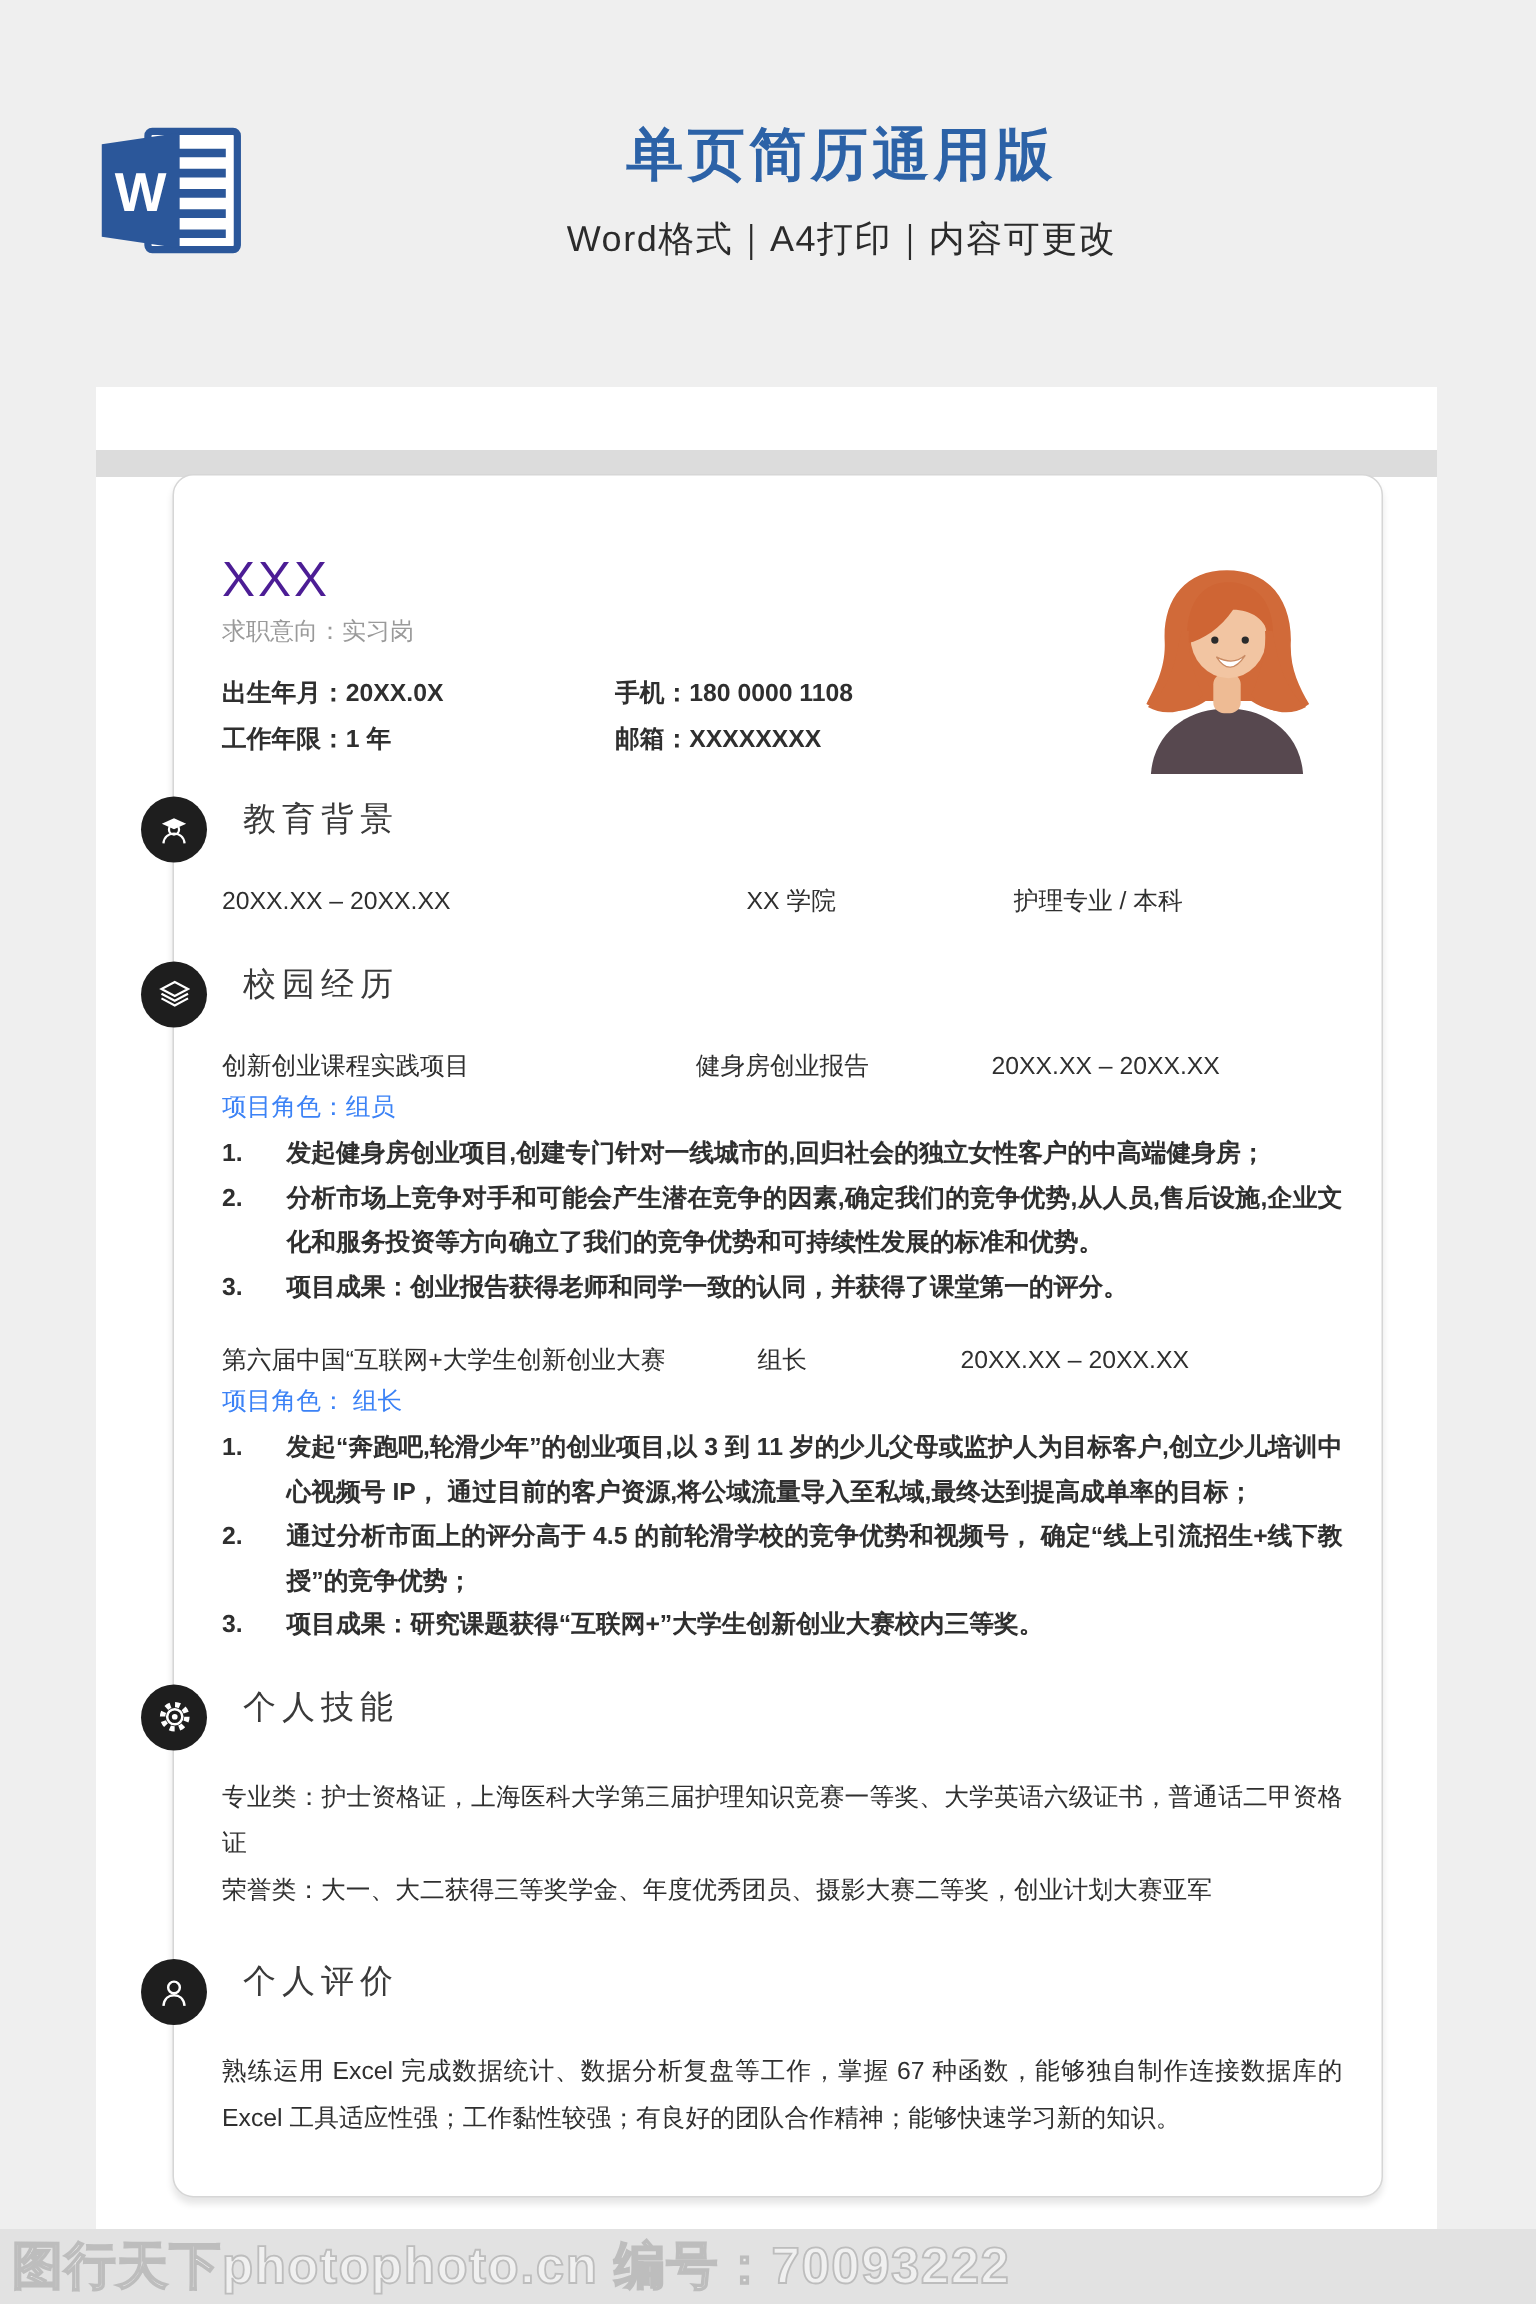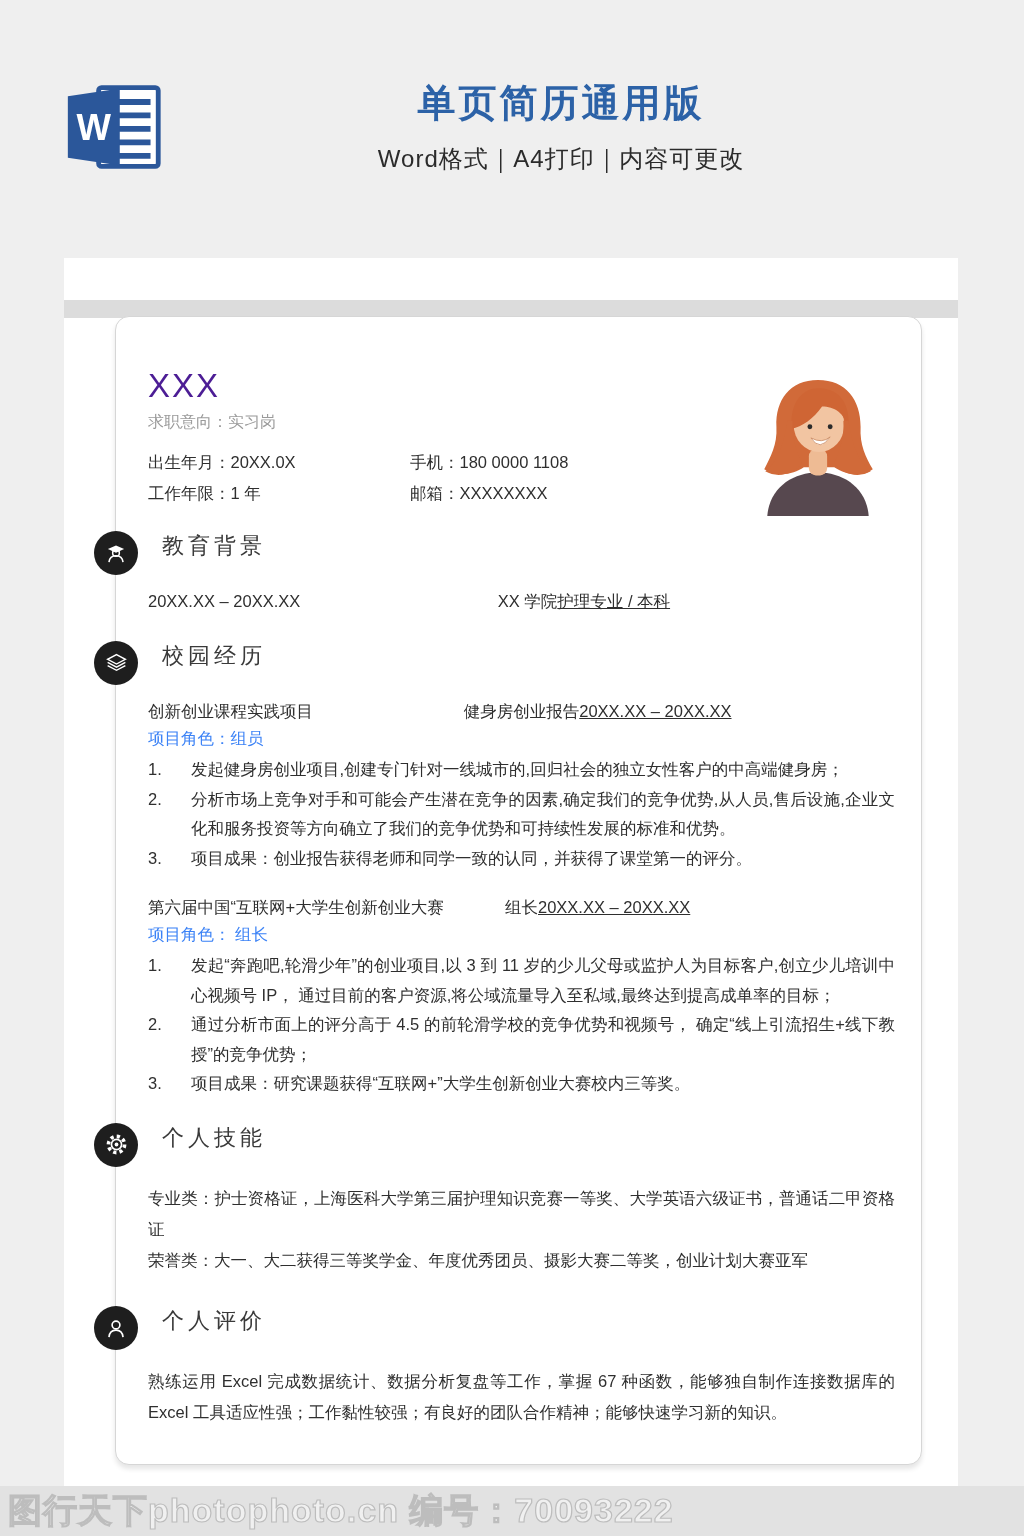--- a/index.html
+++ b/index.html
@@ -68,21 +68,21 @@
   }
 
   
   .name { font-size: 33px; font-weight: 500; color: #4c1d95; letter-spacing: 2px; line-height: 40px; }
   .intention { margin-top: 4px; font-size: 16px; color: #9a9a9a; line-height: 24px; }
   .info-grid {
     margin-top: 16px;
     display: grid; grid-template-columns: 262px 1fr; row-gap: 7px;
     font-size: 16.5px; color: #2f2f2f;
   }
-  .info-item { line-height: 24px; font-weight: 400; }
+  .info-item { line-height: 24px; font-weight: 700; }
   .avatar { position: absolute; top: 57px; right: 42px; width: 122px; height: 142px; }
 
   
   .section-header { position: relative; display: flex; height: 44px; }
   .icon-circle {
     position: absolute; left: -54px; top: 0;
     width: 44px; height: 44px; border-radius: 50%;
     background: #1e1e1e;
     display: flex; align-items: center; justify-content: center;
   }
@@ -93,27 +93,27 @@
   .sec-edu { margin-top: 26px; }
   .sec-campus { margin-top: 28px; }
   .sec-skills { margin-top: 24px; }
   .sec-eval { margin-top: 30px; }
 
   .tri-row {
     display: grid; grid-template-columns: 1fr auto 1fr; align-items: baseline;
     line-height: 24px; color: #2f2f2f;
   }
   .tri-row .mid { text-align: center; }
-  .tri-row .right { text-align: left; text-decoration: underline; }
+  .tri-row .right { text-align: center; }
   .edu-row { margin-top: 14px; padding-right: 2px; }
   .proj-head { margin-top: 14px; padding-right: 14px; }
   .proj-head2 { margin-top: 22px; padding-right: 14px; }
   .role-line { margin-top: 2px; line-height: 26px; color: #3b82f6; }
 
-  ol.num-list { margin-top: 4px; list-style: none; counter-reset: item; padding-right: 14px; }
+  ol.num-list { margin-top: 4px; list-style: none; counter-reset: item; padding-right: 14px; font-weight: bold; }
   ol.num-list li {
     position: relative; padding-left: 43px; line-height: 29.5px;
     color: #2f2f2f; text-align: justify;
   }
   ol.num-list li::before {
     counter-increment: item; content: counter(item) ".";
     position: absolute; left: 0;
   }
 
   .body-line { line-height: 31px; color: #2f2f2f; text-align: justify; padding-right: 14px; }

